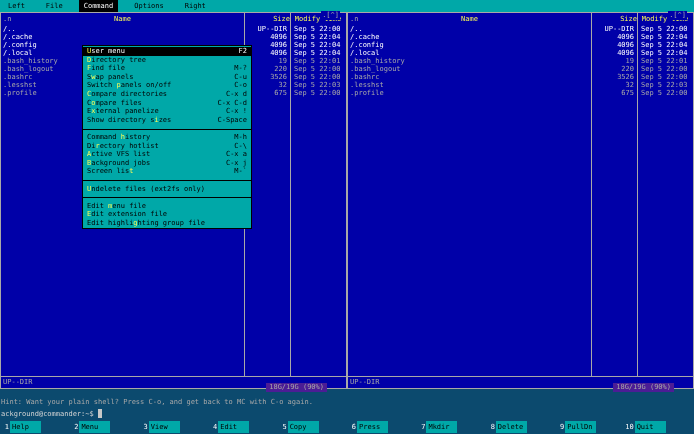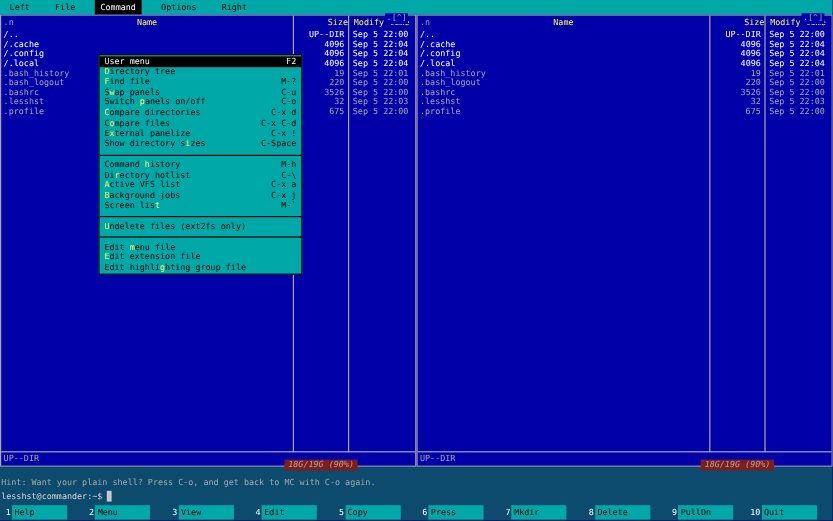--- a/index.html
+++ b/index.html
@@ -59,32 +59,32 @@
   .frow.file{color:#a8a8a8;}
   .mini{
     position:absolute;left:0;right:0;bottom:0;height:11px;
     border-top:1px solid #a8a8a8;line-height:11px;padding-left:2px;color:#a8a8a8;
   }
   .top-marker{
     position:absolute;top:-2px;right:6px;background:#0000a8;
     padding:0 1px;line-height:9px;color:#a8a8a8;z-index:2;
   }
   .disk-usage{
-    position:absolute;bottom:-4px;right:48px;background:#7f1d1d;
-    padding:0 3px;line-height:9px;color:#a8a8a8;z-index:2;font-style:italic;
+    position:absolute;bottom:-4px;right:19px;background:#4c1d95;
+    padding:0 3px;line-height:9px;color:#a8a8a8;z-index:2;
   }
   
   .bottom-area{position:absolute;top:389px;left:0;right:0;bottom:0;background:#0c4a6e;}
   .hint-line{position:absolute;top:9px;left:1px;right:0;color:#a8a8a8;white-space:pre;}
   .prompt-line{position:absolute;top:20px;left:1px;right:0;color:#d4d4d4;white-space:pre;}
   .cursor{display:inline-block;width:4px;height:9px;background:#c8c8c8;margin-left:4px;vertical-align:text-bottom;}
   .fkeys{position:absolute;top:32px;left:0;right:0;height:12px;display:flex;line-height:12px;}
   .fseg{flex:1 1 0;display:flex;min-width:0;}
   .fnum{color:#fff;min-width:9px;text-align:right;padding-right:1px;}
-  .flbl{background:#00a8a8;color:#000;width:46px;padding-left:2px;box-sizing:border-box;overflow:hidden;}
+  .flbl{background:#00a8a8;color:#000;width:31px;padding-left:2px;box-sizing:border-box;overflow:hidden;}
 </style>
 </head>
 <body>
 
 <div id="screen">
 
   <div class="panel" id="panel-left">
       <div class="panel-header">
         <div class="hdr-name"><span class="sort-ind">.n</span><span>Name</span></div>
         <div class="hdr-size">Size</div>
@@ -158,21 +158,21 @@
       <div class="menu-sep"></div>
       <div class="menu-item"><span class="label"><span class="hot">U</span>ndelete files (ext2fs only)</span><span class="shortcut"></span></div>
       <div class="menu-sep"></div>
       <div class="menu-item"><span class="label">Edit <span class="hot">m</span>enu file</span><span class="shortcut"></span></div>
       <div class="menu-item"><span class="label"><span class="hot">E</span>dit extension file</span><span class="shortcut"></span></div>
       <div class="menu-item"><span class="label">Edit highli<span class="hot">g</span>hting group file</span><span class="shortcut"></span></div>
     </div>
 
   <div class="bottom-area">
     <div class="hint-line">Hint: Want your plain shell? Press C-o, and get back to MC with C-o again.</div>
-    <div class="prompt-line"><span>lesshst@commander:~$</span><span class="cursor"></span></div>
+    <div class="prompt-line"><span>ackground@commander:~$</span><span class="cursor"></span></div>
     <div class="fkeys">
         <div class="fseg">
           <span class="fnum">1</span>
           <span class="flbl">Help</span>
         </div>
         <div class="fseg">
           <span class="fnum">2</span>
           <span class="flbl">Menu</span>
         </div>
         <div class="fseg">

